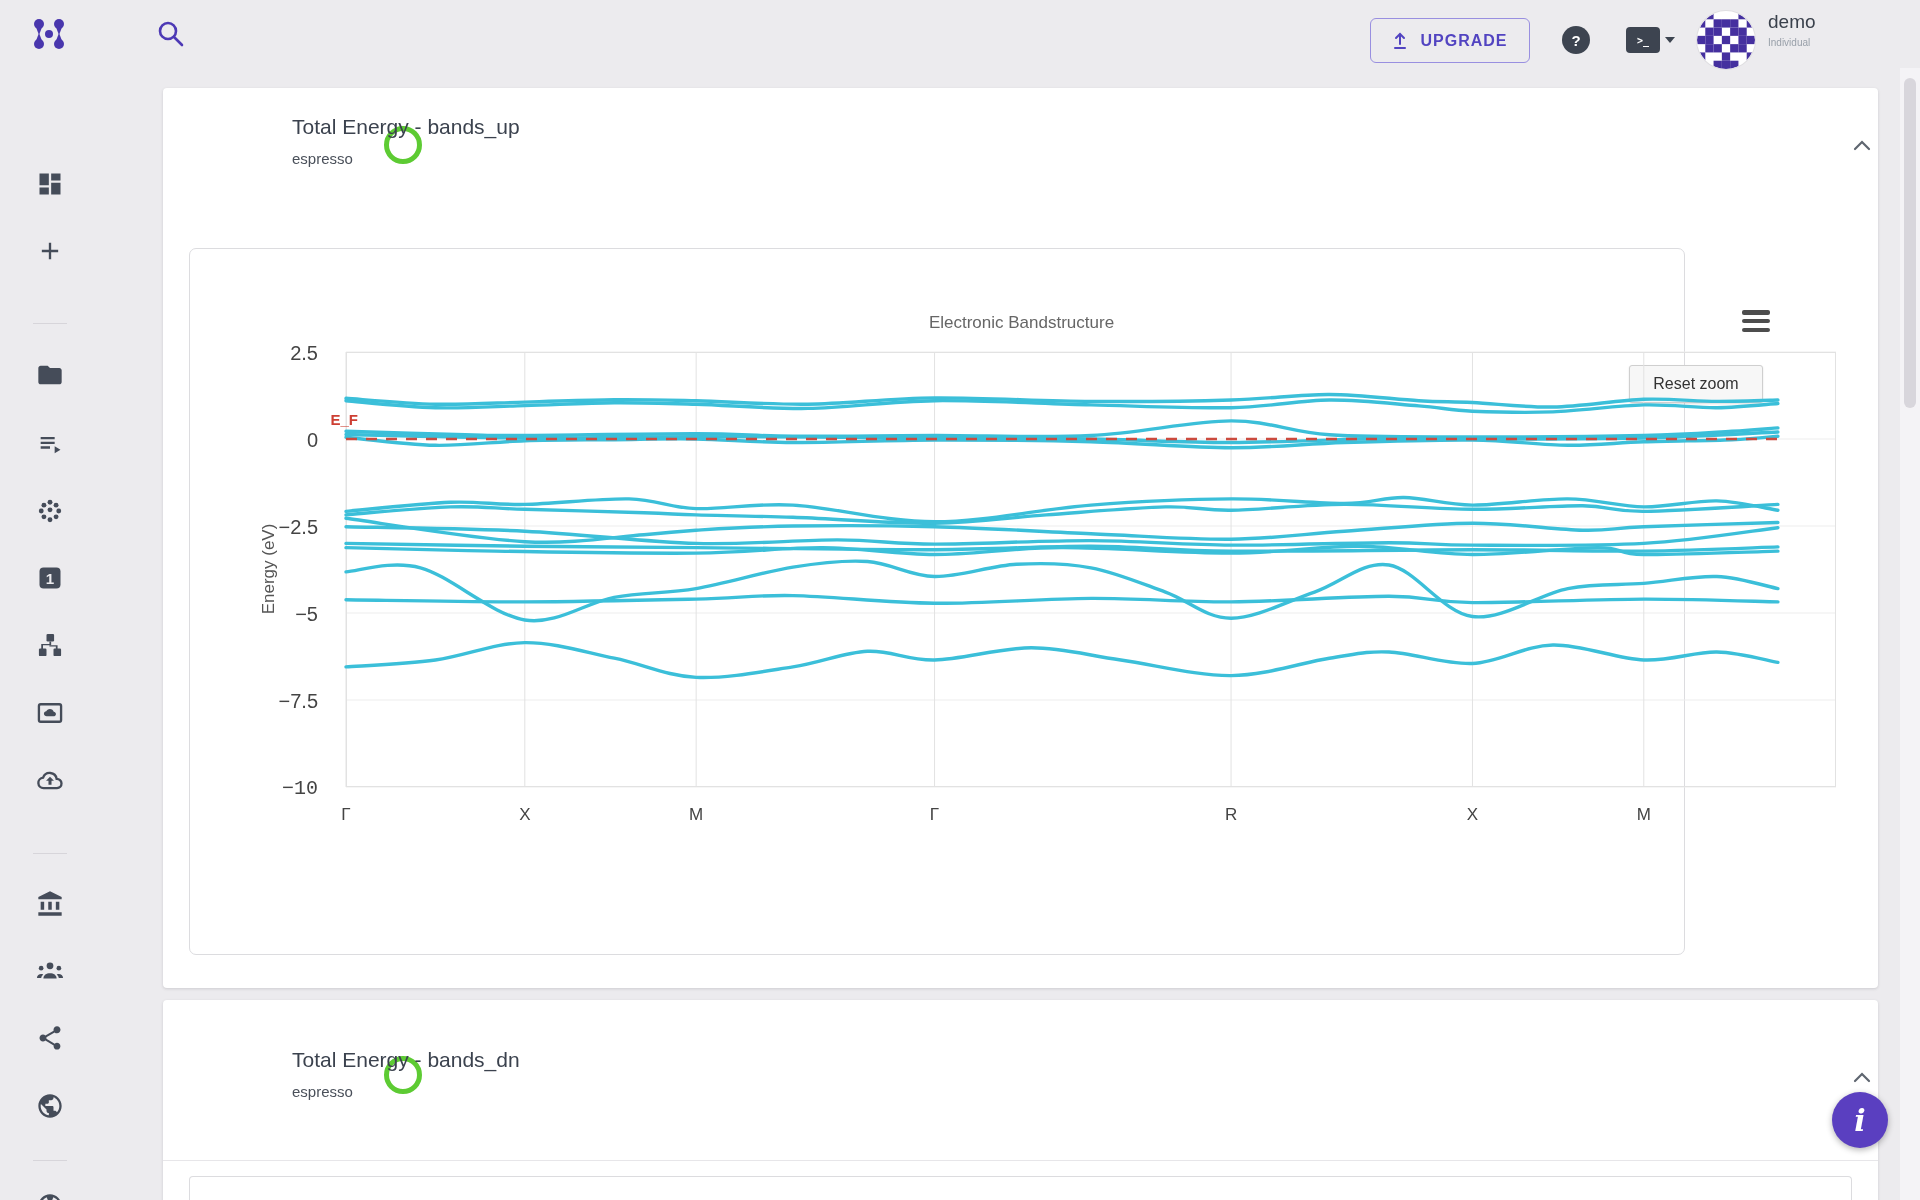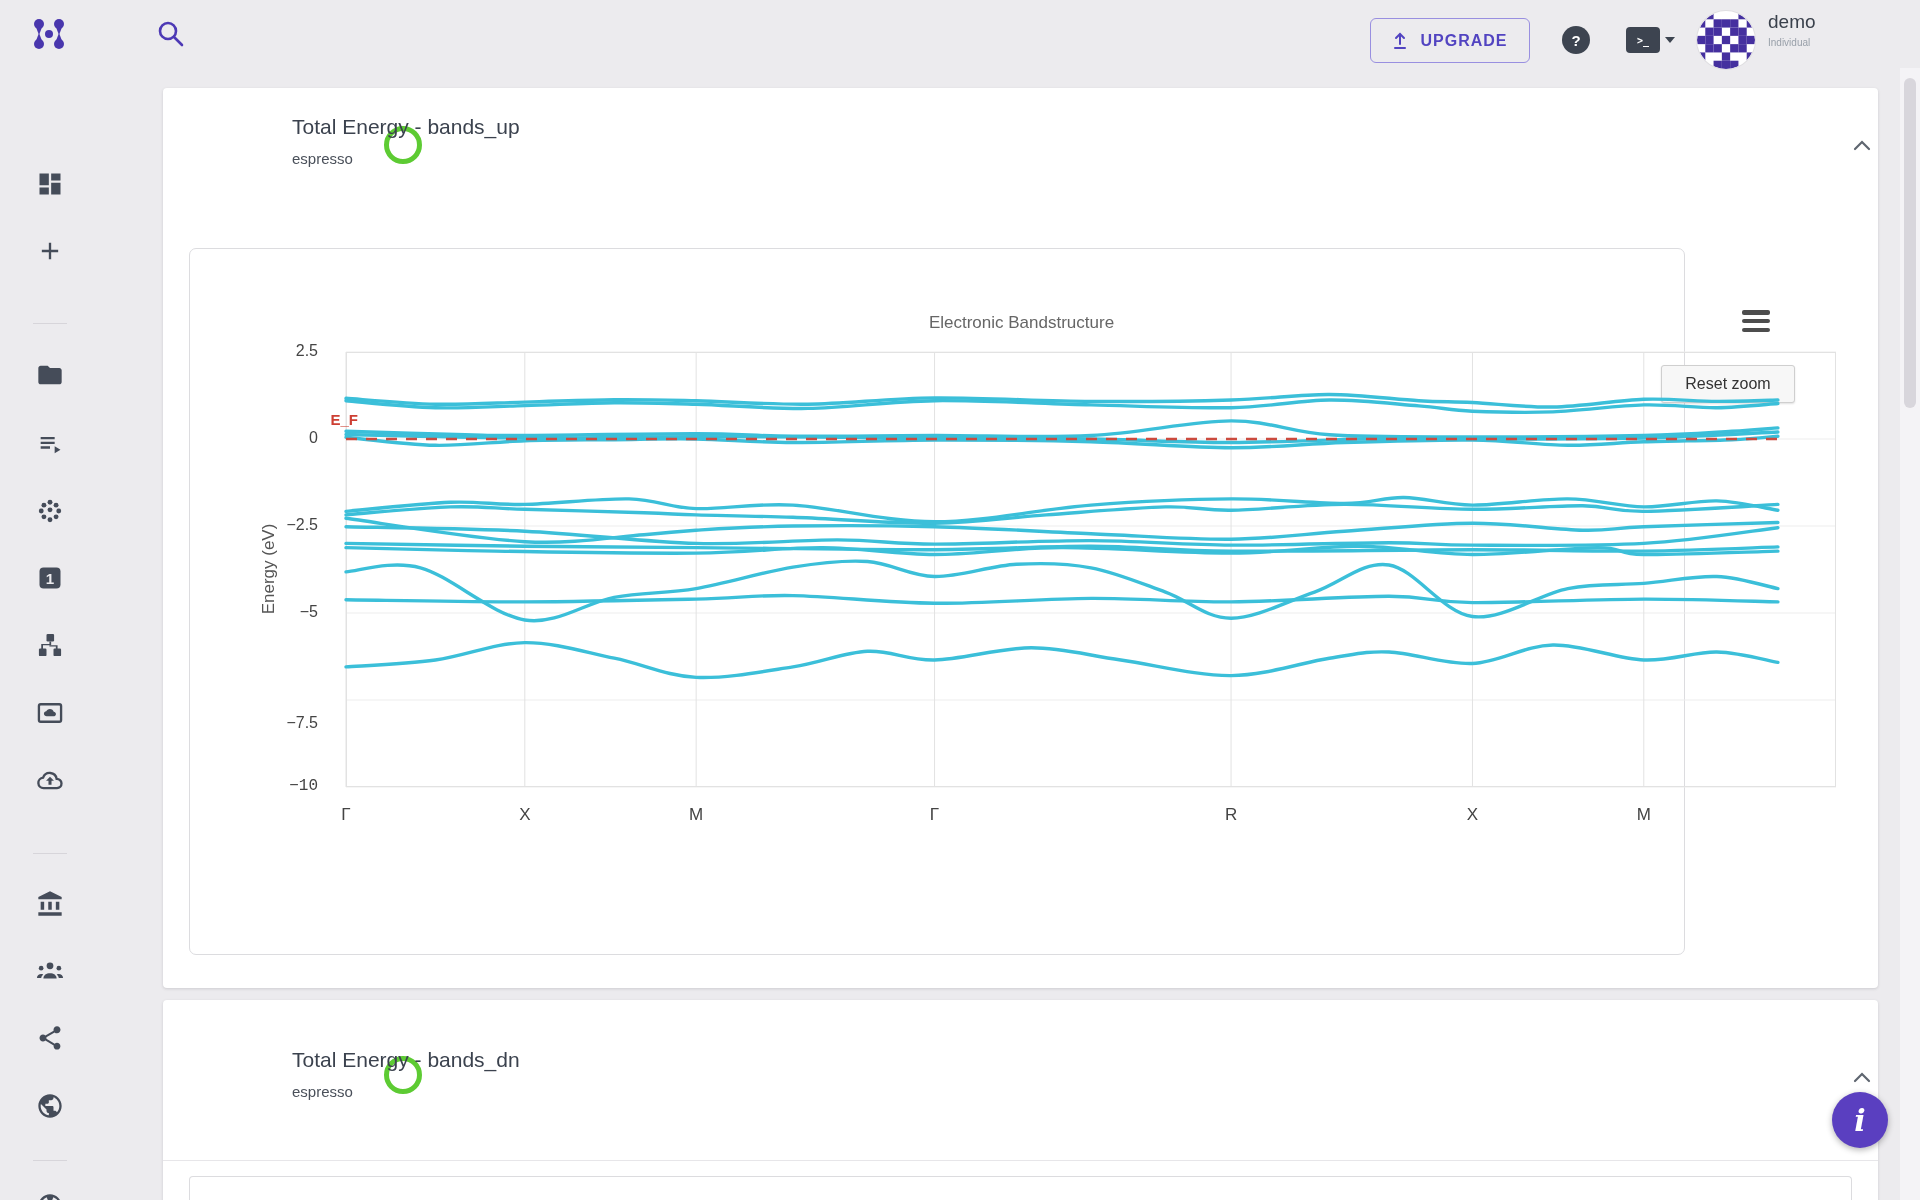--- a/index.html
+++ b/index.html
@@ -50,24 +50,24 @@
      border:1px solid #dcdcdf; border-radius:7px; background:#fff; }
   #panel2 { position:absolute; left:26px; top:176px; width:1663px; height:83px;
      border:1px solid #dcdcdf; border-radius:4px 4px 0 0; border-bottom:none; background:#fff; }
   #chart-title { position:absolute; left:0; top:64px; width:1663px; text-align:center;
      font-size:17px; color:#666; }
   #chart-menu-btn { position:absolute; left:1552px; top:60px; width:28px; height:24px; cursor:pointer;
      display:flex; flex-direction:column; justify-content:space-between; padding:1px 0; }
   #chart-menu-btn i { display:block; height:4.5px; background:#4d4d4d; border-radius:2px; }
   #reset-zoom-btn { position:absolute; left:1439px; top:116px; width:134px; height:38px;
      background:#f7f7f7; border:1px solid #cfcfcf; border-radius:3px; font-size:16px; color:#333;
-     font-family:"Liberation Sans", sans-serif; cursor:pointer; box-shadow:0 1px 2px rgba(0,0,0,.12);margin-left:32px; }
+     font-family:"Liberation Sans", sans-serif; cursor:pointer; box-shadow:0 1px 2px rgba(0,0,0,.12); }
   #plot { position:absolute; left:156px; top:103px; width:1490px; height:435px; }
   #plot svg { position:absolute; left:0; top:0; overflow:visible; }
-  .ytick { position:absolute; left:56px; width:72px; text-align:right; font-size:16px; color:#444; }
+  .ytick { position:absolute; left:56px; width:72px; text-align:right; font-size:20px; color:#444; }
   .xtick { position:absolute; width:60px; text-align:center; font-size:17px; color:#444; top:556px; }
   #ylabel { position:absolute; left:79px; top:320px; transform:translate(-50%,-50%) rotate(-90deg);
      font-size:17px; color:#555; white-space:nowrap; }
   #xlabel { position:absolute; left:156px; top:602px; width:1490px; text-align:center;
      font-size:17px; color:#555; }
   #fermi-label { position:absolute; left:118px; top:162px; width:50px; text-align:right;
      font-size:15px; font-weight:bold; color:#cd3f33; }
 
   
   #info-fab { position:absolute; left:1832px; top:1092px; width:56px; height:56px; border-radius:50%;
@@ -307,21 +307,21 @@
           <path d="M0.0,247.8C29.8,248.1,120.4,250.0,178.8,249.9C237.2,249.7,305.4,248.1,350.1,247.1C394.8,246.0,407.3,242.9,447.0,243.6C486.7,244.3,538.9,250.8,588.6,251.3C638.2,251.7,695.6,246.6,745.0,246.4C794.4,246.2,835.4,250.2,885.1,249.9C934.7,249.5,1002.8,244.2,1043.0,244.3C1083.2,244.4,1084.0,250.1,1126.4,250.6C1168.9,251.0,1246.9,247.2,1297.8,247.1C1348.7,247.0,1409.5,249.4,1431.9,249.9" fill="none" stroke="#3bbfd9" stroke-width="3.4" stroke-linecap="round"></path>
           <path d="M0.0,314.9C14.9,313.8,59.6,312.0,89.4,308.0C119.2,303.9,149.0,290.9,178.8,290.6C208.6,290.3,239.6,300.4,268.2,306.2C296.8,312.0,320.3,323.9,350.1,325.4C379.9,326.8,418.4,319.3,447.0,314.9C475.6,310.6,497.9,300.4,521.5,299.3C545.1,298.1,561.2,308.6,588.6,308.0C615.9,307.4,654.4,295.8,685.4,295.8C716.4,295.8,741.5,303.3,774.8,308.0C808.1,312.6,850.3,323.9,885.1,323.6C919.8,323.4,957.1,310.2,983.4,306.2C1009.7,302.3,1019.2,299.1,1043.0,300.0C1066.8,300.8,1099.1,312.6,1126.4,311.5C1153.8,310.3,1178.3,293.6,1206.9,293.0C1235.5,292.4,1270.5,306.8,1297.8,308.0C1325.1,309.1,1348.5,299.6,1370.8,300.0C1393.1,300.4,1421.7,308.7,1431.9,310.4" fill="none" stroke="#3bbfd9" stroke-width="3.4" stroke-linecap="round"></path>
           <line x1="0" y1="87" x2="1431.8899999999999" y2="87" stroke="#cb4a3e" stroke-width="2.6" stroke-dasharray="11 9"></line>
         </svg>
     </div>
     <div id="y-ticks">
         <div class="ytick" style="top: 93px;">2.5</div>
         <div class="ytick" style="top: 180px;">0</div>
         <div class="ytick" style="top: 267px;">−2.5</div>
         <div class="ytick" style="top: 354px;">−5</div>
-        <div class="ytick" style="top: 441px; margin-top: 24px;">−7.5</div>
+        <div class="ytick" style="top: 441px;">−7.5</div>
         <div class="ytick" style="top: 528px; font-family: Liberation Mono, monospace;">−10</div>
       </div>
     <div id="x-ticks">
         <div class="xtick" style="left: 126px;">Γ</div>
         <div class="xtick" style="left: 304.8px;">X</div>
         <div class="xtick" style="left: 476.15px;">M</div>
         <div class="xtick" style="left: 714.55px;">Γ</div>
         <div class="xtick" style="left: 1011.06px;">R</div>
         <div class="xtick" style="left: 1252.44px;">X</div>
         <div class="xtick" style="left: 1423.79px;">M</div>

